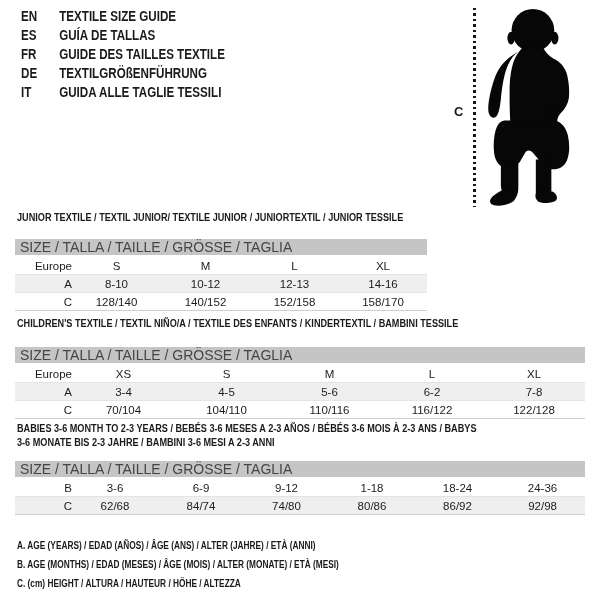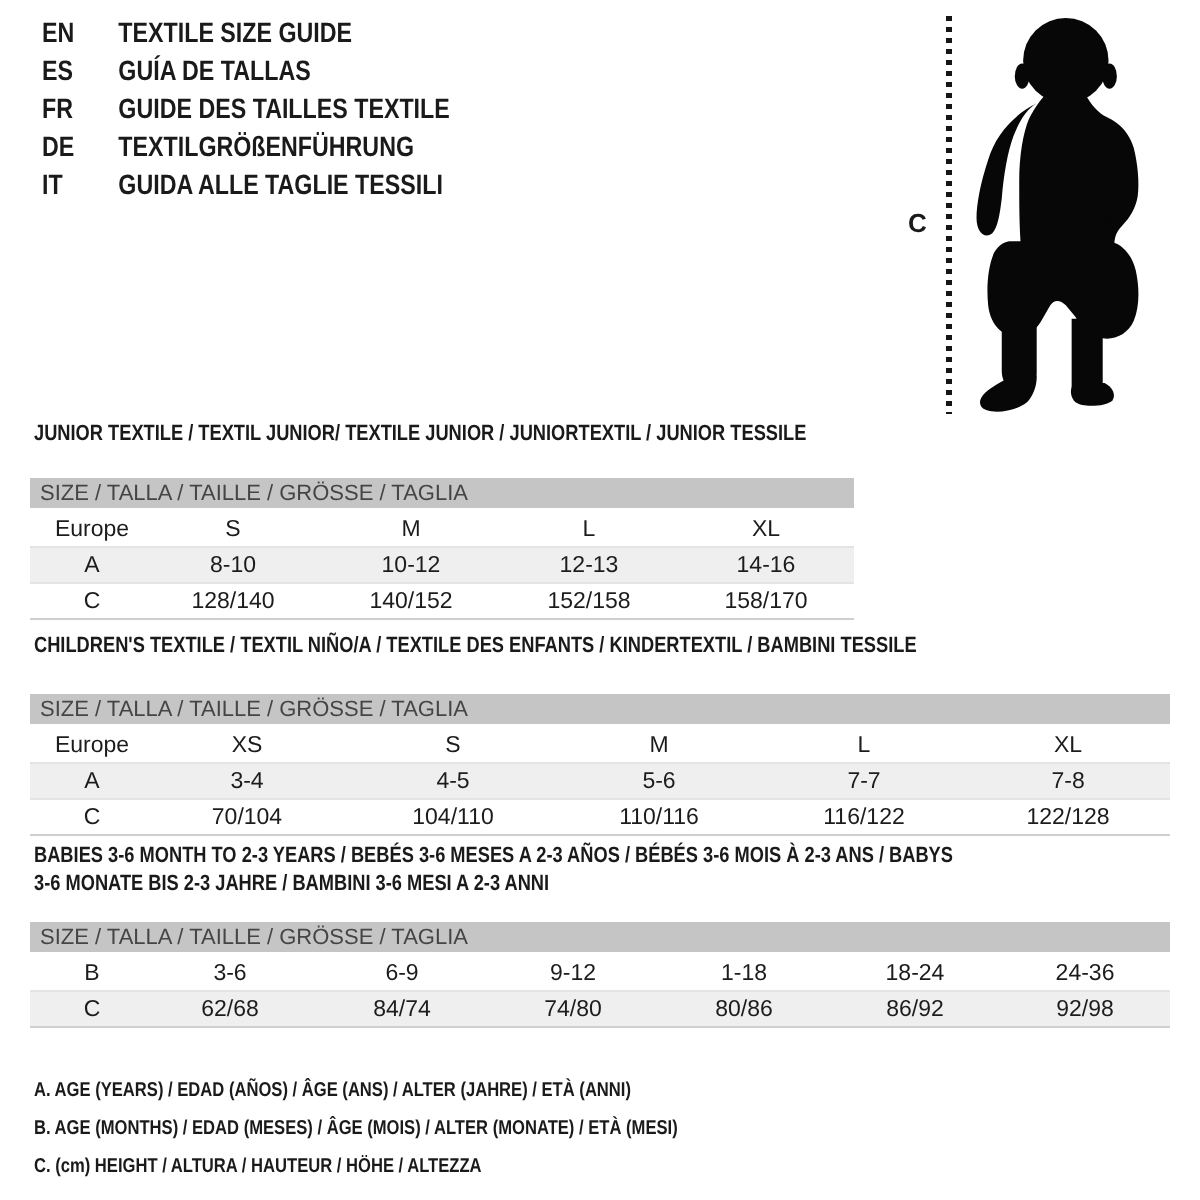--- a/index.html
+++ b/index.html
@@ -31,26 +31,26 @@
 
   
   .sec-title { font-size:11px; line-height:14px; }
   .t1-title { left:17px; top:210px; }
   .t2-title { left:17px; top:316px; }
   .t3-title { left:17px; top:421px; }
 
   
   table.size-table { border-collapse:collapse; table-layout:fixed; font-size:11.5px; }
   table.size-table th {
-    background:#c5c5c5; color:#454545; font-weight:normal; font-size:11px;
+    background:#c5c5c5; color:#454545; font-weight:normal; font-size:14px;
     text-align:left; padding:0 0 0 5px; height:15px;
     border-bottom:2px solid #ffffff;
   }
   table.size-table td { height:17px; padding:0; text-align:center; color:#1c1c1c; }
-  table.size-table td.lbl { text-align:center; padding-left:5px; }
+  table.size-table td.lbl { text-align:right; padding-left:5px; }
   table.size-table tbody tr { border-bottom:1px solid #e4e4e4; }
   table.size-table tbody tr:last-child { border-bottom:1px solid #cfcfcf; }
   tr.shaded { background:#efefef; }
   .tbl1 { left:15px; top:239px; width:412px; }
   .tbl2 { left:15px; top:347px; width:570px; }
   .tbl3 { left:15px; top:461px; width:570px; }
 
   
   .legend { left:17px; top:536px; font-size:10px; line-height:19px; }
   .legend .cond { display:block; }
@@ -171,21 +171,21 @@
         <td>S</td>
         <td>M</td>
         <td>L</td>
         <td>XL</td>
       </tr>
       <tr class="shaded">
         <td class="lbl">A</td>
         <td>3-4</td>
         <td>4-5</td>
         <td>5-6</td>
-        <td>7-7</td>
+        <td>6-2</td>
         <td>7-8</td>
       </tr>
       <tr>
         <td class="lbl">C</td>
         <td>70/104</td>
         <td>104/110</td>
         <td>110/116</td>
         <td>116/122</td>
         <td>122/128</td>
       </tr>

